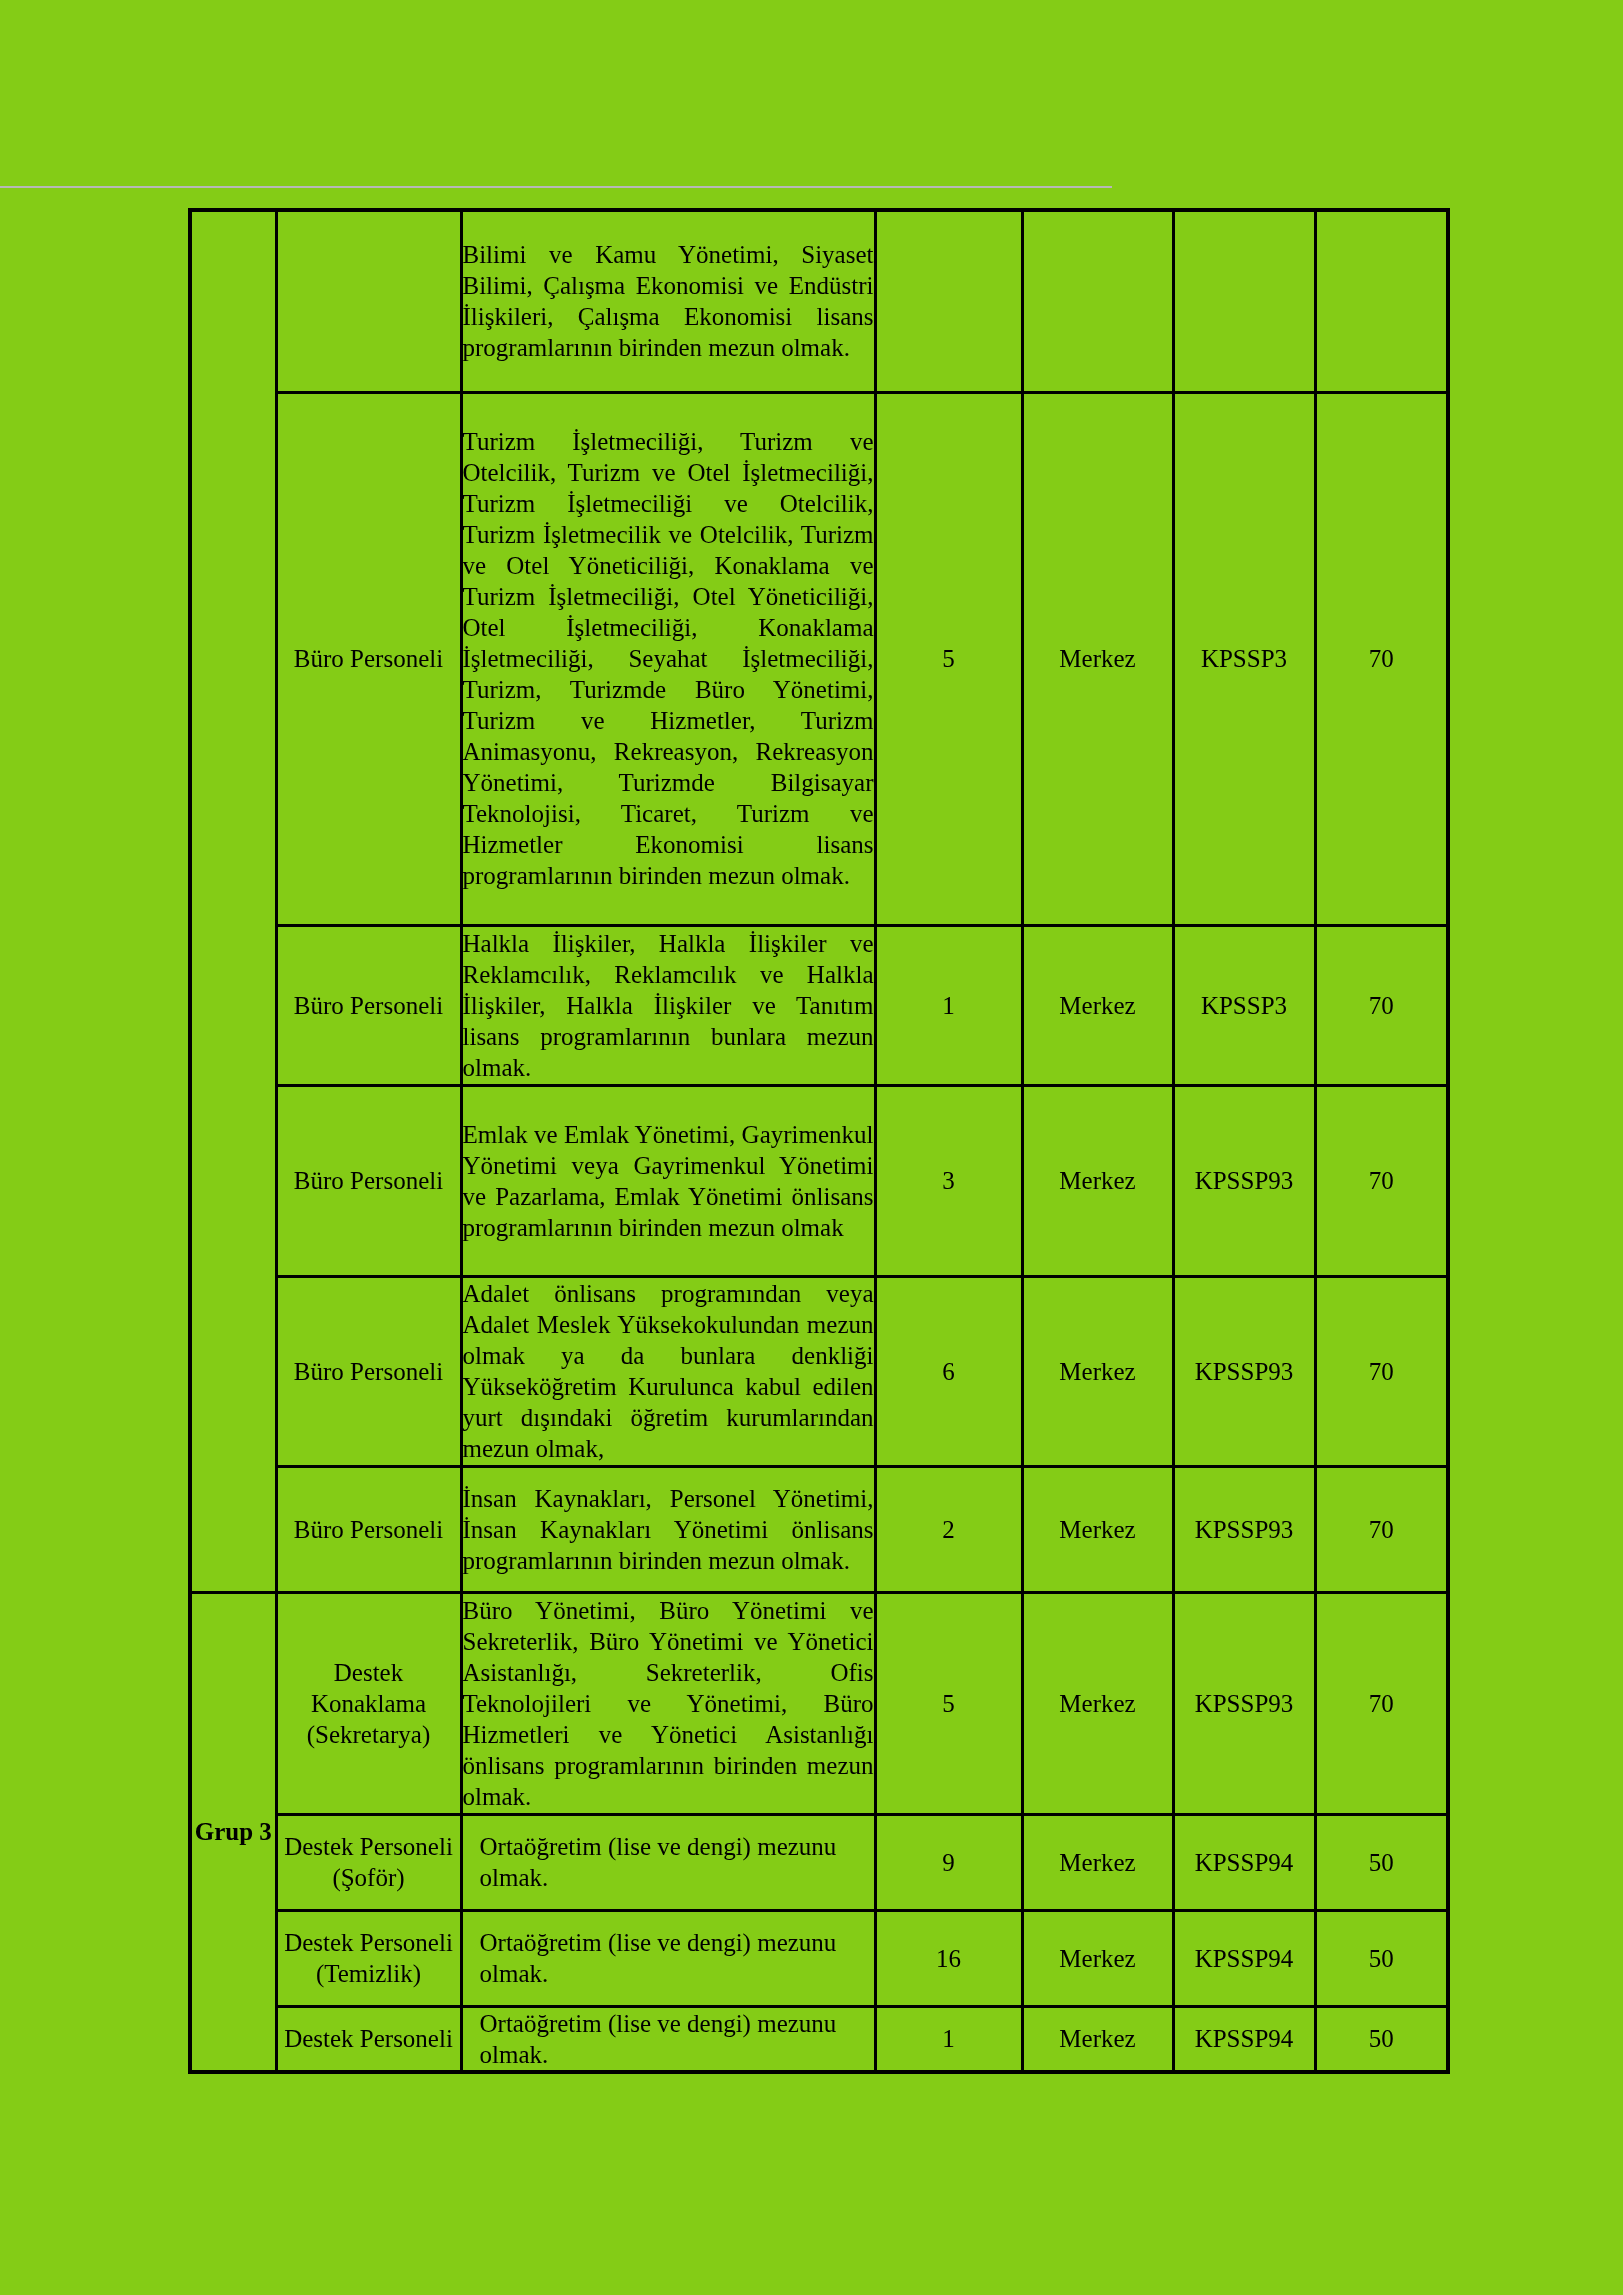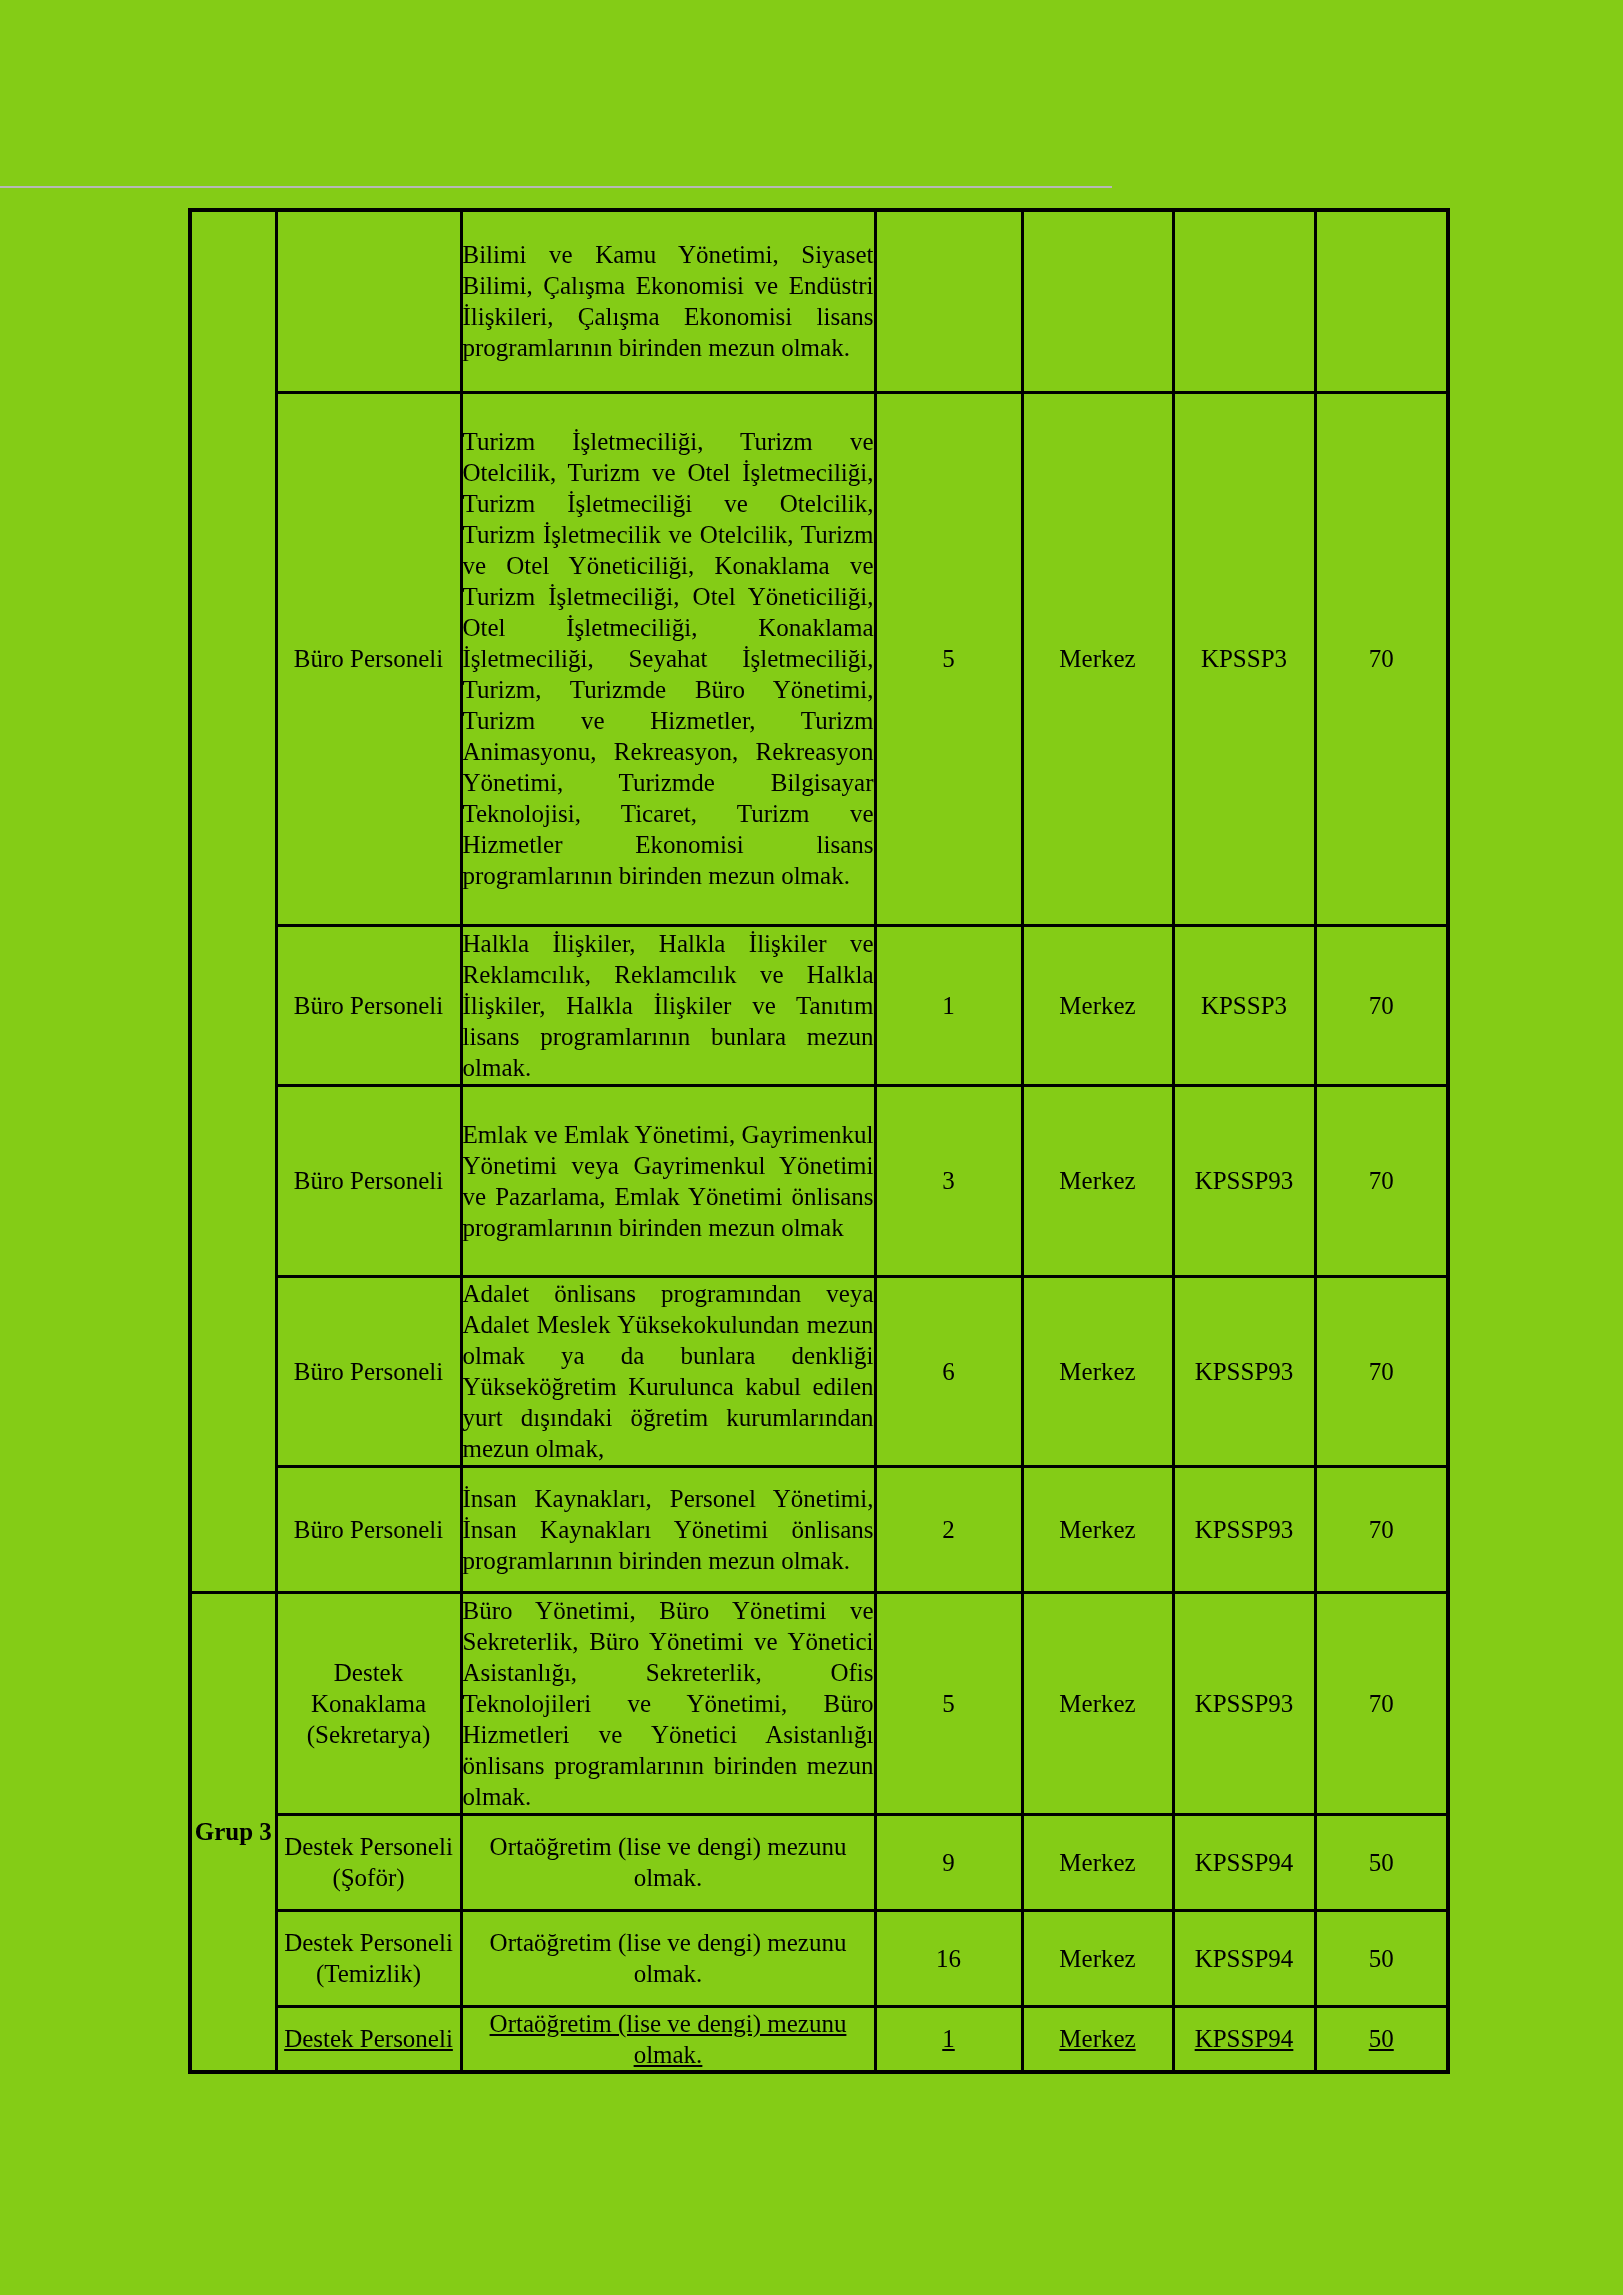--- a/index.html
+++ b/index.html
@@ -56,22 +56,22 @@
     margin-top: 24px;
   }
 
   td.req {
     text-align: justify;
     text-justify: inter-word;
     padding: 0 7.9px;
   }
 
   td.req.center {
-    text-align: center;
-    padding: 0 4px;
+    text-align: left;
+    padding: 0 17px;
   }
 
   td.val {
     text-align: center;
   }
 
   td.v-top {
     vertical-align: top;
     padding-top: 7.9px;
   }
@@ -160,21 +160,21 @@
           <td class="val">50</td>
         </tr>
         <tr style="height: 96px;">
           <td class="pos">Destek Personeli (Temizlik)</td>
           <td class="req center">Ortaöğretim (lise ve dengi) mezunu olmak.</td>
           <td class="val">16</td>
           <td class="val">Merkez</td>
           <td class="val">KPSSP94</td>
           <td class="val">50</td>
         </tr>
-        <tr style="height: 62px; text-decoration: underline;">
+        <tr style="height: 62px;">
           <td class="pos">Destek Personeli</td>
           <td class="req center">Ortaöğretim (lise ve dengi) mezunu olmak.</td>
           <td class="val">1</td>
           <td class="val">Merkez</td>
           <td class="val">KPSSP94</td>
           <td class="val">50</td>
         </tr>
       </tbody>
   </table>
 </div>

